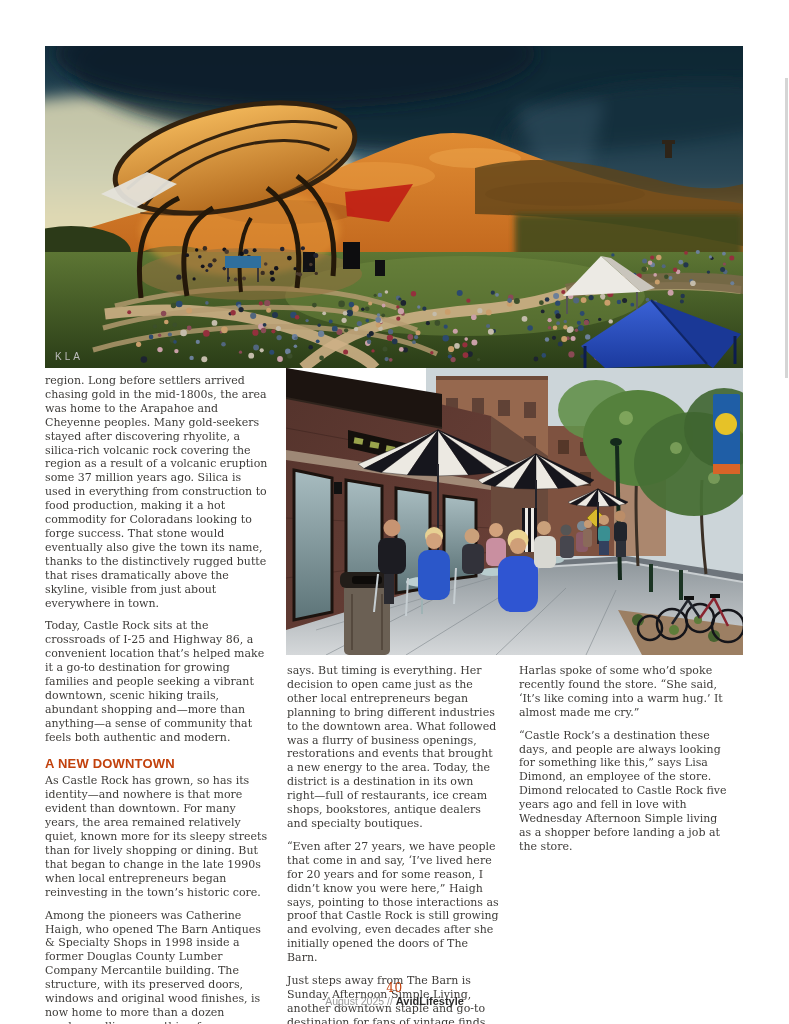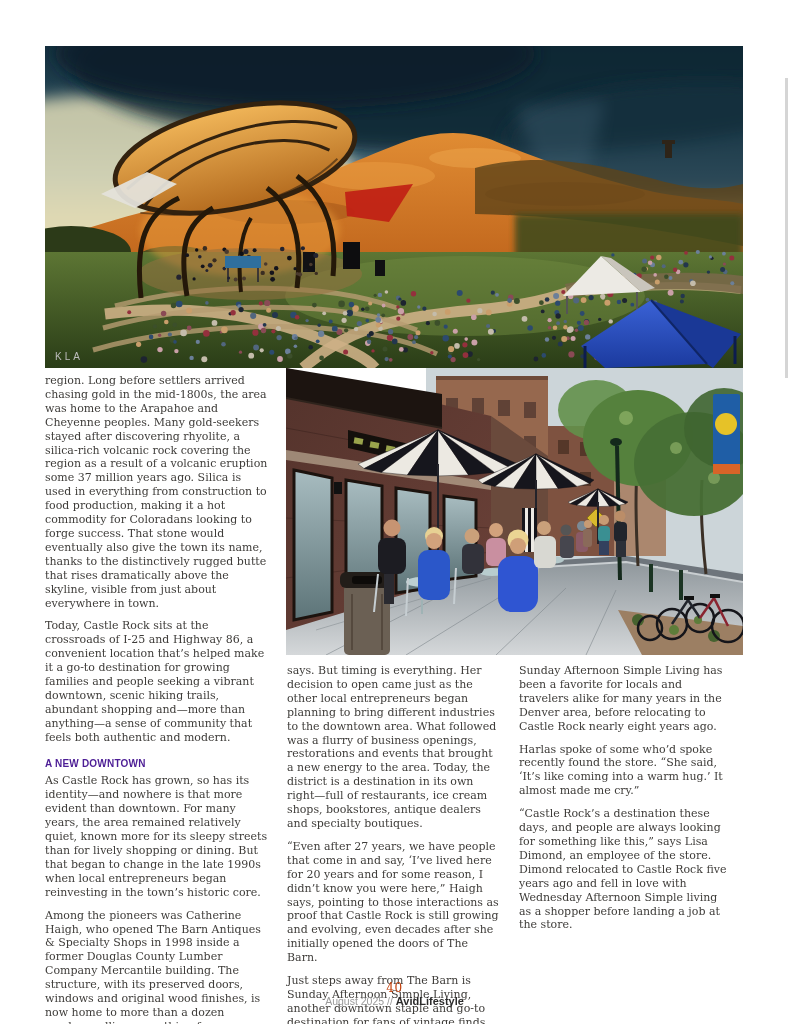--- a/index.html
+++ b/index.html
@@ -6,22 +6,22 @@
   .page{position:relative;width:789px;height:1024px;background:#ffffff;overflow:hidden;
         font-family:"DejaVu Serif",serif;}
   .photo{position:absolute;display:block;}
   #photo1{left:45px;top:46px;width:698px;height:322px;}
   #photo2{left:286px;top:368px;width:457px;height:287px;}
   .col{position:absolute;font-size:11px;line-height:13.9px;color:#3e3c39;text-align:left;}
   .col p{margin:0 16px 9px 0;}
   #col-left{left:45px;top:374px;width:241px;}
   #col-mid{left:287px;top:664px;width:230px;}
   #col-right{left:519px;top:664px;width:227px;}
-  .section-head{font-family:"Liberation Sans",sans-serif;font-weight:bold;font-size:10px;
-        letter-spacing:.2px;color:#4c1d95;margin:12px 0 4px 0;}
+  .section-head{font-family:"Liberation Sans",sans-serif;font-weight:bold;font-size:13px;
+        letter-spacing:.2px;color:#c2410c;margin:12px 0 4px 0;}
   .footer{position:absolute;left:0;top:981px;width:100%;text-align:center;}
   .page-num{font-size:12px;color:#c2410c;letter-spacing:.5px;}
   .issue-line{font-family:"Liberation Sans",sans-serif;font-size:10.5px;color:#9a9a9a;margin-top:0;}
   .mag-name{font-family:Liberation Sans, sans-serif;font-weight:bold;color:#2b2b2b;font-size:11px;}
   .endmark{font-family:"DejaVu Sans",sans-serif;font-size:11.5px;font-weight:bold;
         color:#c9c9c9;letter-spacing:-1.5px;}
   .scan-line{position:absolute;left:785px;top:78px;width:3px;height:300px;background:#c7c7c7;opacity:.75;}
 </style>
 </head>
 <body>
@@ -686,21 +686,20 @@
     </g>
   </svg>
 
   <div id="col-mid" class="col">
     <p>says. But timing is everything. Her decision to open came just as the other local entrepreneurs began planning to bring different industries to the downtown area. What followed was a flurry of business openings, restorations and events that brought a new energy to the area. Today, the district is a destination in its own right—full of restaurants, ice cream shops, bookstores, antique dealers and specialty boutiques.</p>
     <p>“Even after 27 years, we have people that come in and say, ‘I’ve lived here for 20 years and for some reason, I didn’t know you were here,” Haigh says, pointing to those interactions as proof that Castle Rock is still growing and evolving, even decades after she initially opened the doors of The Barn.</p>
     <p>Just steps away from The Barn is Sunday Afternoon Simple Living, another downtown staple and go-to destination for fans of vintage finds. Owner Linda Harlas has long appreciated Castle Rock’s appeal, calling it the perfect setting for a nostalgic, small-town shopping experience.</p>
   </div>
 
   <div id="col-right" class="col">
-    <p>Sunday Afternoon Simple Living has been a favorite for locals and travelers alike for many years in the Denver area, before relocating to Castle Rock nearly eight years ago.</p>
     <p>Harlas spoke of some who’d spoke recently found the store. “She said, ‘It’s like coming into a warm hug.’ It almost made me cry.”</p>
     <p>“Castle Rock’s a destination these days, and people are always looking for something like this,” says Lisa Dimond, an employee of the store. Dimond relocated to Castle Rock five years ago and fell in love with Wednesday Afternoon Simple living as a shopper before landing a job at the store.</p>
   </div>
 
   <div class="footer">
     <div class="page-num">40</div>
     <div class="issue-line"><span>August 2025</span>
       <span>//</span>
       <span class="mag-name">AvidLifestyle</span>
     </div>

